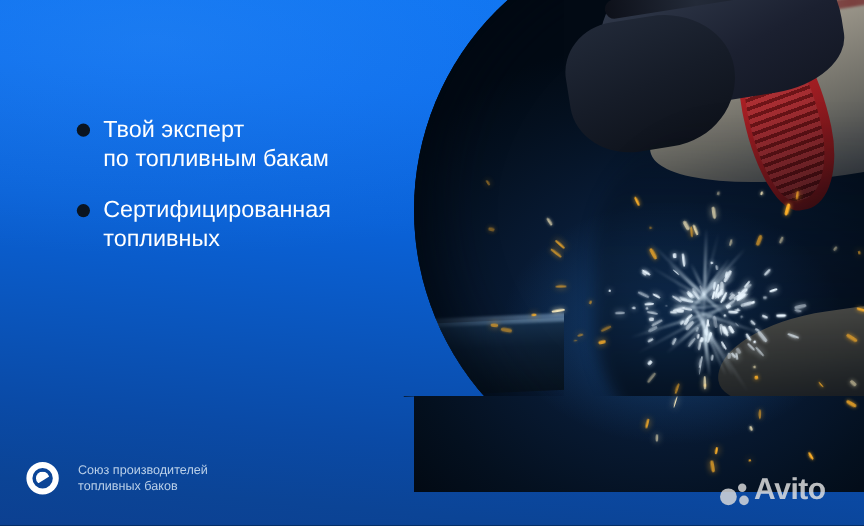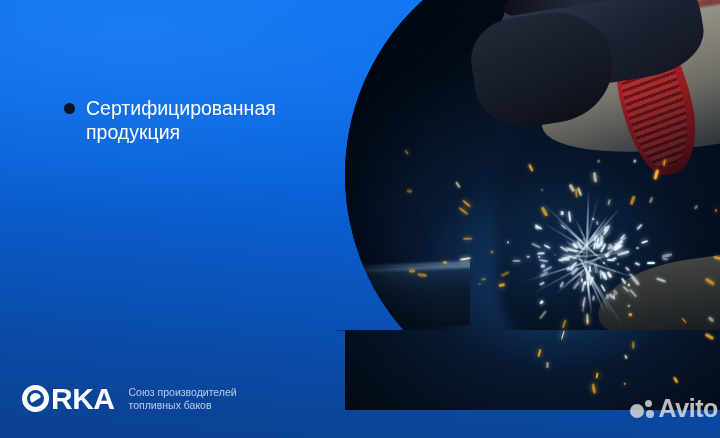--- a/index.html
+++ b/index.html
@@ -209,22 +209,22 @@
     font-size:30px;font-weight:bold;color:#ffffff;letter-spacing:-.5px;
     line-height:27px;
   }
   .logo-tag{
     margin-left:14px;
     font-size:10.5px;line-height:13px;color:#b9cfe8;white-space:pre-line;
   }
 
   
   .avito{
-    position:absolute;right:2px;top:396px;
-    display:flex;align-items:center;opacity:.82;
+    position:absolute;right:32px;top:396px;
+    display:flex;align-items:flex-end;opacity:.82;
   }
   .avito-mark{position:relative;width:24px;height:18px;margin-right:4px;}
   .avito-mark i{position:absolute;border-radius:50%;background:#dcdcdc;display:block;}
   .avito-word{
     font-size:25px;font-weight:bold;color:#e4e4e4;letter-spacing:-.4px;line-height:25px;
   }
 </style>
 </head>
 <body>
 
@@ -673,28 +673,32 @@
             <span class="spark" style="left:284.4px;top:404.1px;width:8.1px;height:2.4px;background:#ffb128;opacity:0.63;transform:rotate(91.4deg);box-shadow:0 0 4.7px #ffb128;"></span>
           </div>
       </div>
     </div>
   </div>
 
 
   <div class="bullets">
     <div class="bullet">
       <span class="dot"></span>
+      <div class="btext">Твой эксперт
+по топливным бакам</div>
+    </div>
+    <div class="bullet">
+      <span class="dot"></span>
       <div class="btext">Сертифицированная
-продукция</div>
+топливных</div>
     </div>
   </div>
 
   <div class="logo">
     <span class="logo-o"></span>
-    <span class="logo-rka">RKA</span>
     <span class="logo-tag">Союз производителей
 топливных баков</span>
   </div>
 
   <div class="avito">
     <span class="avito-mark">
       <i style="left:0;top:4px;width:14px;height:14px;"></i>
       <i style="left:15px;top:0;width:7px;height:7px;"></i>
       <i style="left:16px;top:10px;width:8px;height:8px;"></i>
     </span>

